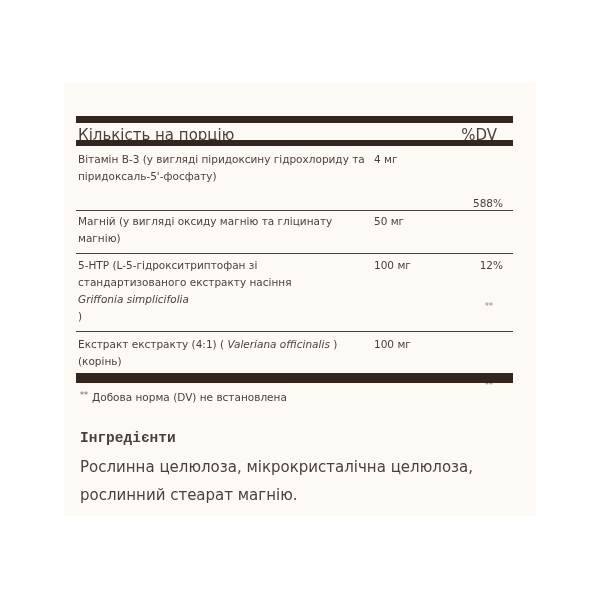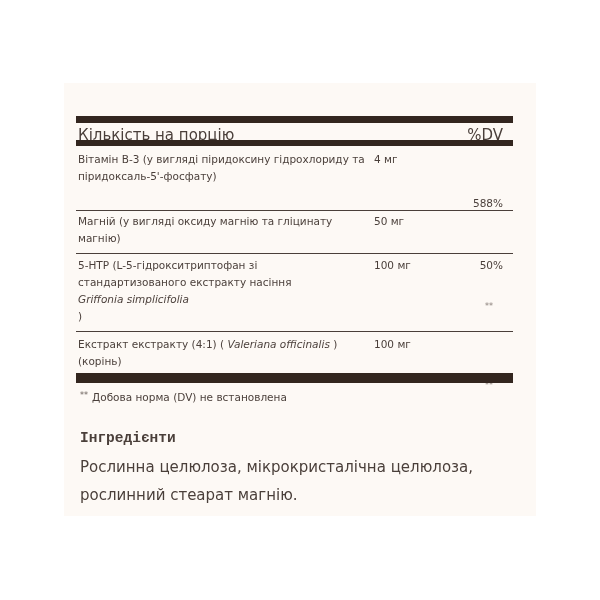--- a/index.html
+++ b/index.html
@@ -3,21 +3,21 @@
 <meta charset="utf-8">
 <style>
   html, body { margin: 0; padding: 0; background: #ffffff; }
   body { width: 600px; height: 600px; position: relative; overflow: hidden;
          font-family: "DejaVu Sans", "Liberation Sans", sans-serif; color: #4a3f3a; }
   .panel { position: absolute; left: 64px; top: 83px; width: 472px; height: 433px; background: #fdf9f5; }
   .serving { position: absolute; left: 16px; top: 17px; font-size: 10.5px; color: #4a3f3a; }
   .bar-thick { position: absolute; left: 12px; width: 437px; height: 7px; background: #33261f; }
   .hdr-row { position: absolute; left: 12px; width: 437px; top: 41px; height: 16px; font-size: 15px; }
   .hdr-row .l { position: absolute; left: 2px; top: 2px; }
-  .hdr-row .r { position: absolute; right: 10px; top: 2px; }
+  .hdr-row .r { position: absolute; right: 16px; top: 2px; }
   .row { position: absolute; left: 12px; width: 437px; font-size: 10.5px; line-height: 17px; }
   .row .name { position: absolute; left: 2px; top: 0; width: 290px; }
   .row .amt { position: absolute; left: 298px; top: 0; }
   .row .dv { position: absolute; right: 10px; top: 0; margin-top: 44px; }
   .row .dv.star { font-size: 8px; color: #8a807a; right: 20px; top: -3px; }
   .thin { position: absolute; left: 12px; width: 437px; height: 1px; background: #4a3f3a; }
   .footnote { position: absolute; left: 16px; top: 308px; font-size: 10.5px; }
   .footnote .stars { font-size: 8px; vertical-align: top; color: #6a605a; margin-right: 4px; }
   .ing-title { position: absolute; left: 16px; top: 347px; font-size: 14.5px; font-weight: bold; color: #4a3f3a; font-family: Liberation Mono, monospace; }
   .ing-text { position: absolute; left: 16px; top: 370px; width: 450px; font-size: 15px; line-height: 28px; color: #4a3f3a; }
@@ -38,21 +38,21 @@
   <div class="row" style="top:68px;">
     <div class="name">Вітамін B-3 (у вигляді піридоксину гідрохлориду та піридоксаль-5'-фосфату)</div>
     <div class="amt">4 мг</div>
     <div class="dv">588%</div>
   </div>
   <div class="thin" style="top:127px;"></div>
 
   <div class="row" style="top:130px;">
     <div class="name">Магній (у вигляді оксиду магнію та гліцинату магнію)</div>
     <div class="amt">50 мг</div>
-    <div class="dv">50%</div>
+    <div class="dv">12%</div>
   </div>
   <div class="thin" style="top:170px;"></div>
 
   <div class="row" style="top:174px;">
     <div class="name">
       <span>5-HTP (L-5-гідрокситриптофан зі стандартизованого екстракту насіння</span><br>
       <i>Griffonia simplicifolia</i><br>
       <span>)</span>
     </div>
     <div class="amt">100 мг</div>

